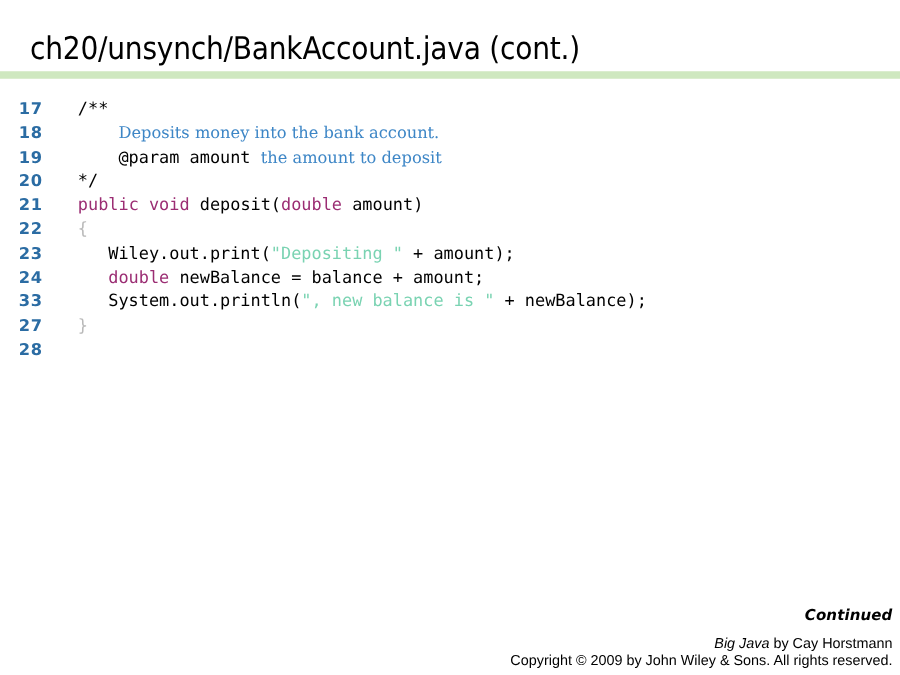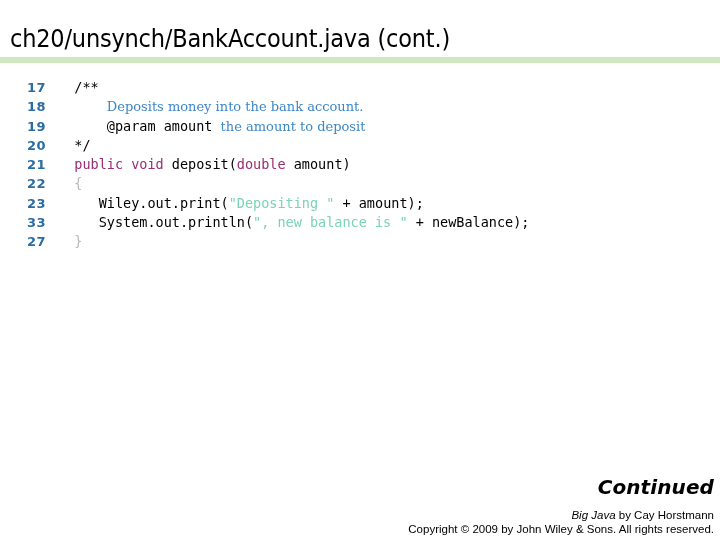--- a/index.html
+++ b/index.html
@@ -24,21 +24,21 @@
   }
 
   
   .title-bar {
     position: absolute;
     left: 0;
     top: 0;
     width: 720px;
     height: 57px;
     box-sizing: border-box;
-    padding-left: 10px;
+    padding-left: 24px;
     display: flex;
     align-items: flex-end;
   }
   .slide-title {
     font-family: "DejaVu Sans Condensed", "Liberation Sans Narrow", "Liberation Sans", sans-serif;
     font-size: 25px;
     font-weight: 400;
     letter-spacing: -0.2px;
     color: #000000;
     line-height: 1;
@@ -50,21 +50,21 @@
     left: 0;
     top: 57px;
     width: 720px;
     height: 6px;
     background: #cfe8c0;
   }
 
   
   .code-block {
     position: absolute;
-    left: 12px;
+    left: 0;
     top: 78px;
     width: 687px;
   }
   .code-row {
     display: flex;
     align-items: baseline;
     height: 19.3px;
     line-height: 19.3px;
     white-space: pre;
   }
@@ -99,21 +99,21 @@
 
   
   .footer {
     position: absolute;
     right: 6px;
     bottom: 4px;
     text-align: right;
   }
   .continued {
     font-family: "DejaVu Sans", "Liberation Sans", sans-serif;
-    font-size: 20px;
+    font-size: 12px;
     font-weight: 700;
     font-style: oblique;
     color: #000000;
     margin-bottom: 9px;
     letter-spacing: 0.1px;
   }
   .credit {
     font-family: Liberation Sans, sans-serif;
     font-size: 11.5px;
     color: #000000;
@@ -135,22 +135,24 @@
   <div class="title-rule"></div>
 
   <div class="code-block" id="code-listing">
       <div class="code-row"><span class="lineno">17</span><span class="codetext"><span>  /**</span></span></div>
       <div class="code-row"><span class="lineno">18</span><span class="codetext"><span>      </span><span class="tok-doc">Deposits money into the bank account.</span></span></div>
       <div class="code-row"><span class="lineno">19</span><span class="codetext"><span>      @param amount </span><span class="tok-doc">the amount to deposit</span></span></div>
       <div class="code-row"><span class="lineno">20</span><span class="codetext"><span>  */</span></span></div>
       <div class="code-row"><span class="lineno">21</span><span class="codetext"><span>  </span><span class="tok-kw">public void</span><span> deposit(</span><span class="tok-kw">double</span><span> amount)</span></span></div>
       <div class="code-row"><span class="lineno">22</span><span class="codetext"><span class="tok-faint">  {</span></span></div>
       <div class="code-row"><span class="lineno">23</span><span class="codetext"><span>     Wiley.out.print(</span><span class="tok-str">"Depositing "</span><span> + amount);</span></span></div>
+      <div class="code-row"><span class="lineno">24</span><span class="codetext"><span>     </span><span class="tok-kw">double</span><span> newBalance = balance + amount;</span></span></div>
       <div class="code-row"><span class="lineno">33</span><span class="codetext"><span>     System.out.println(</span><span class="tok-str">", new balance is "</span><span> + newBalance);</span></span></div>
       <div class="code-row"><span class="lineno">27</span><span class="codetext"><span class="tok-faint">  }</span></span></div>
+      <div class="code-row"><span class="lineno">28</span><span class="codetext"></span></div>
     </div>
 
   <div class="footer">
     <div class="continued">Continued</div>
     <div class="credit"><span class="book">Big Java</span><span> by  Cay Horstmann</span></div>
     <div class="credit">Copyright © 2009 by John Wiley &amp; Sons.  All rights reserved.</div>
   </div>
 
 </div>
 

